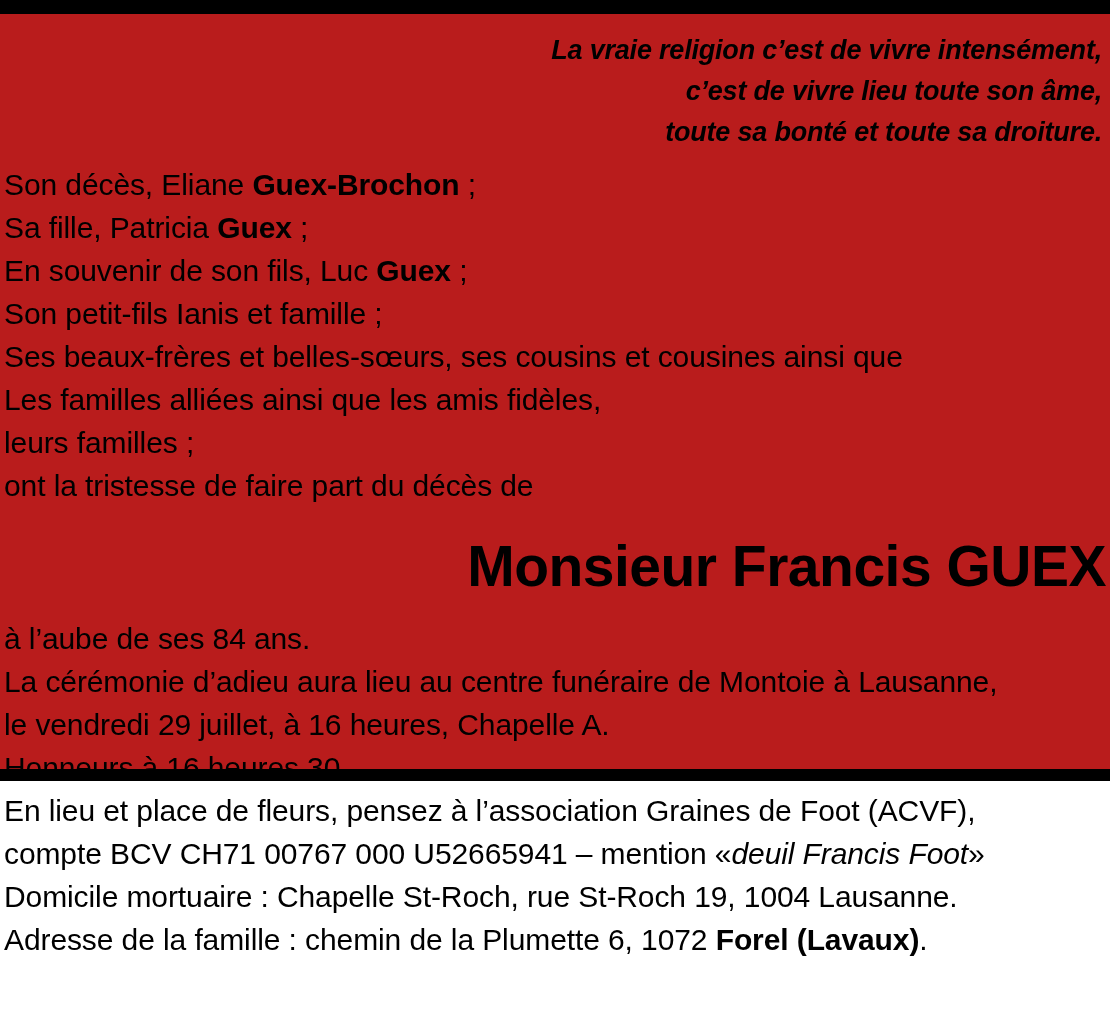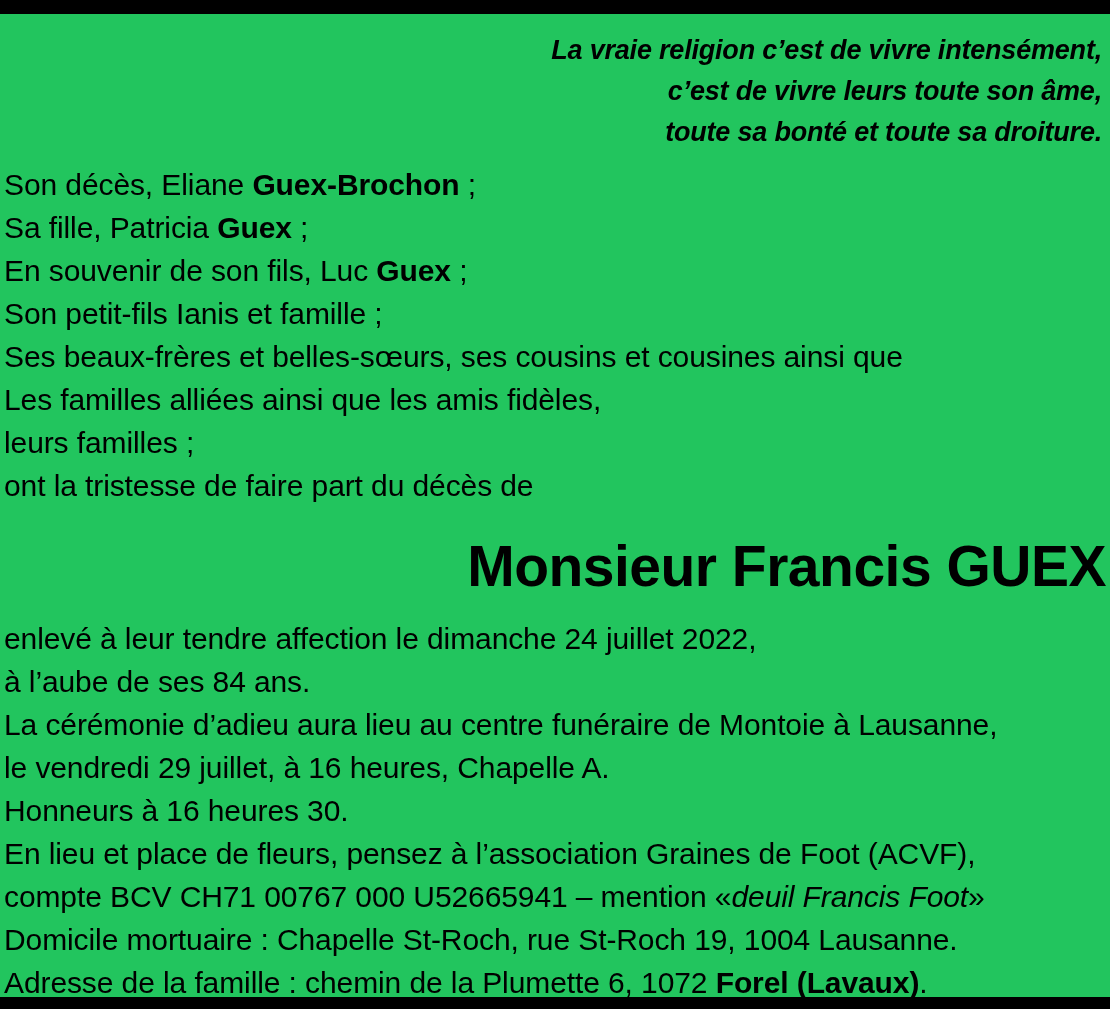--- a/index.html
+++ b/index.html
@@ -10,23 +10,23 @@
   body {
     width: 1110px;
     height: 1009px;
     font-family: "Liberation Sans", sans-serif;
     color: #000000;
     overflow: hidden;
   }
   .notice {
     position: relative;
     width: 1110px;
-    height: 1009px;
+    height: 781px;
     box-sizing: border-box;
-    background: #22c55e;
+    background: #b91c1c;
   }
   .rule-top {
     position: absolute;
     top: 0;
     left: 0;
     width: 1110px;
     height: 14px;
     background: #000000;
   }
   .rule-bottom {
@@ -97,39 +97,38 @@
 <body>
 
 <div class="notice">
 
   <div class="rule-top"></div>
 
   <div class="content">
 
     <div class="epigraph">
       <div>La vraie religion c’est de vivre intensément,</div>
-      <div>c’est de vivre leurs toute son âme,</div>
+      <div>c’est de vivre lieu toute son âme,</div>
       <div>toute sa bonté et toute sa droiture.</div>
     </div>
 
     <div class="family">
       <div class="line"><span>Son décès, Eliane </span><b>Guex-Brochon</b><span> ;</span></div>
       <div class="line"><span>Sa fille, Patricia </span><b>Guex</b><span> ;</span></div>
       <div class="line"><span>En souvenir de son fils, Luc </span><b>Guex</b><span> ;</span></div>
       <div class="line"><span>Son petit-fils Ianis et famille ;</span></div>
       <div class="line"><span>Ses beaux-frères et belles-sœurs, ses cousins et cousines ainsi que</span></div>
       <div class="line"><span>Les familles alliées ainsi que les amis fidèles,</span></div>
       <div class="line"><span>leurs familles ;</span></div>
       <div class="line"><span>ont la tristesse de faire part du décès de</span></div>
     </div>
 
     <div class="deceased-name">Monsieur Francis GUEX</div>
 
     <div class="details">
-      <div class="line"><span>enlevé à leur tendre affection le dimanche 24 juillet 2022,</span></div>
       <div class="line"><span>à l’aube de ses 84 ans.</span></div>
       <div class="line"><span>La cérémonie d’adieu aura lieu au centre funéraire de Montoie à Lausanne,</span></div>
       <div class="line"><span>le vendredi 29 juillet, à 16 heures, Chapelle A.</span></div>
       <div class="line"><span>Honneurs à 16 heures 30.</span></div>
       <div class="line"><span>En lieu et place de fleurs, pensez à l’association Graines de Foot (ACVF),</span></div>
       <div class="line"><span>compte BCV CH71 00767 000 U52665941 – mention «</span><i>deuil Francis Foot</i><span>»</span></div>
       <div class="line"><span>Domicile mortuaire : Chapelle St-Roch, rue St-Roch 19, 1004 Lausanne.</span></div>
       <div class="line"><span>Adresse de la famille : chemin de la Plumette 6, 1072 </span><b>Forel (Lavaux)</b><span>.</span></div>
     </div>
 

